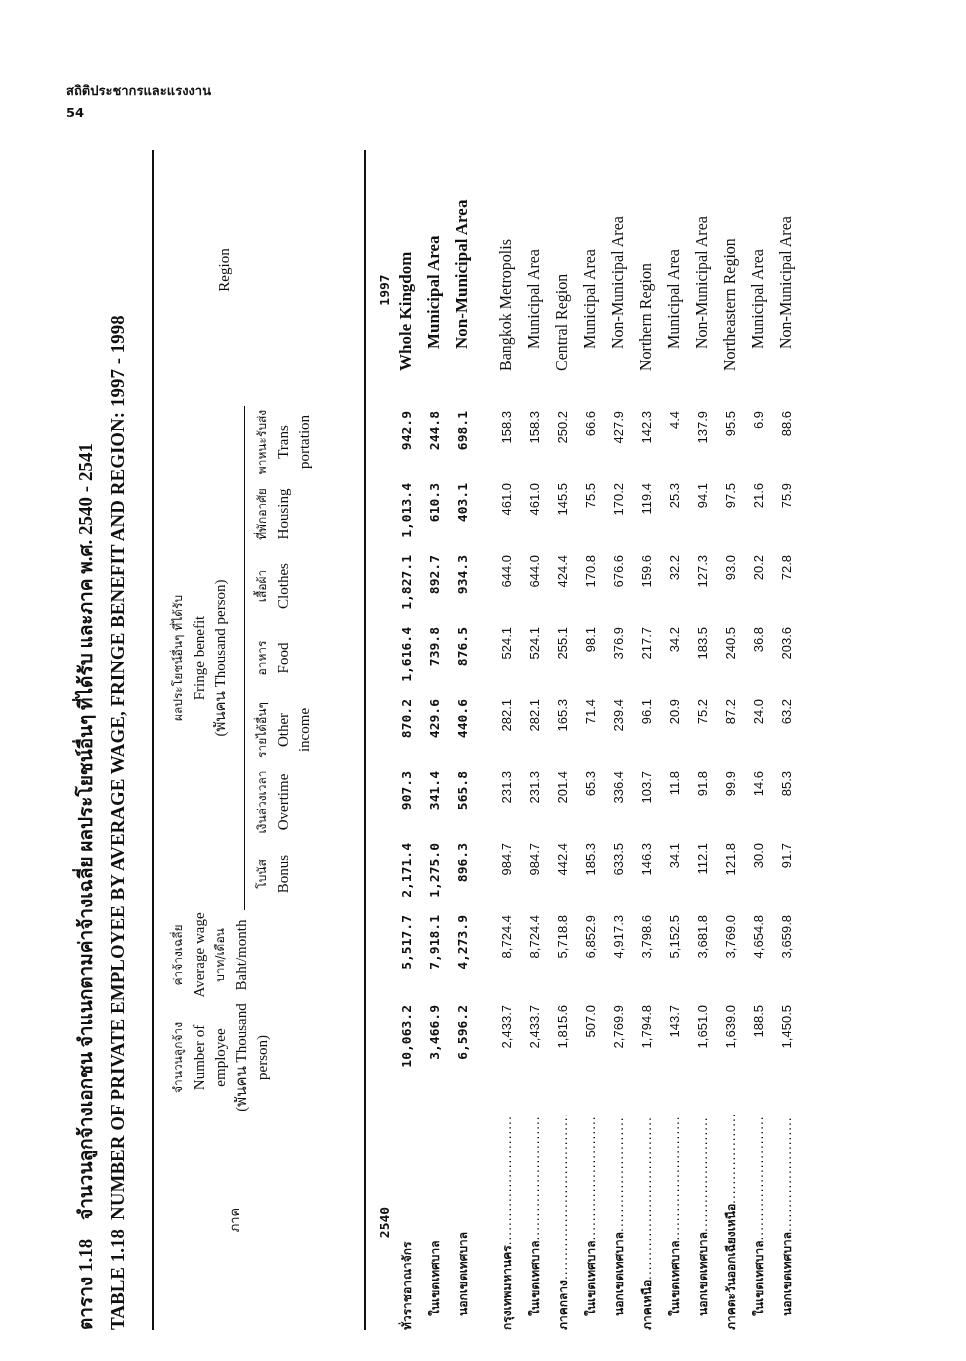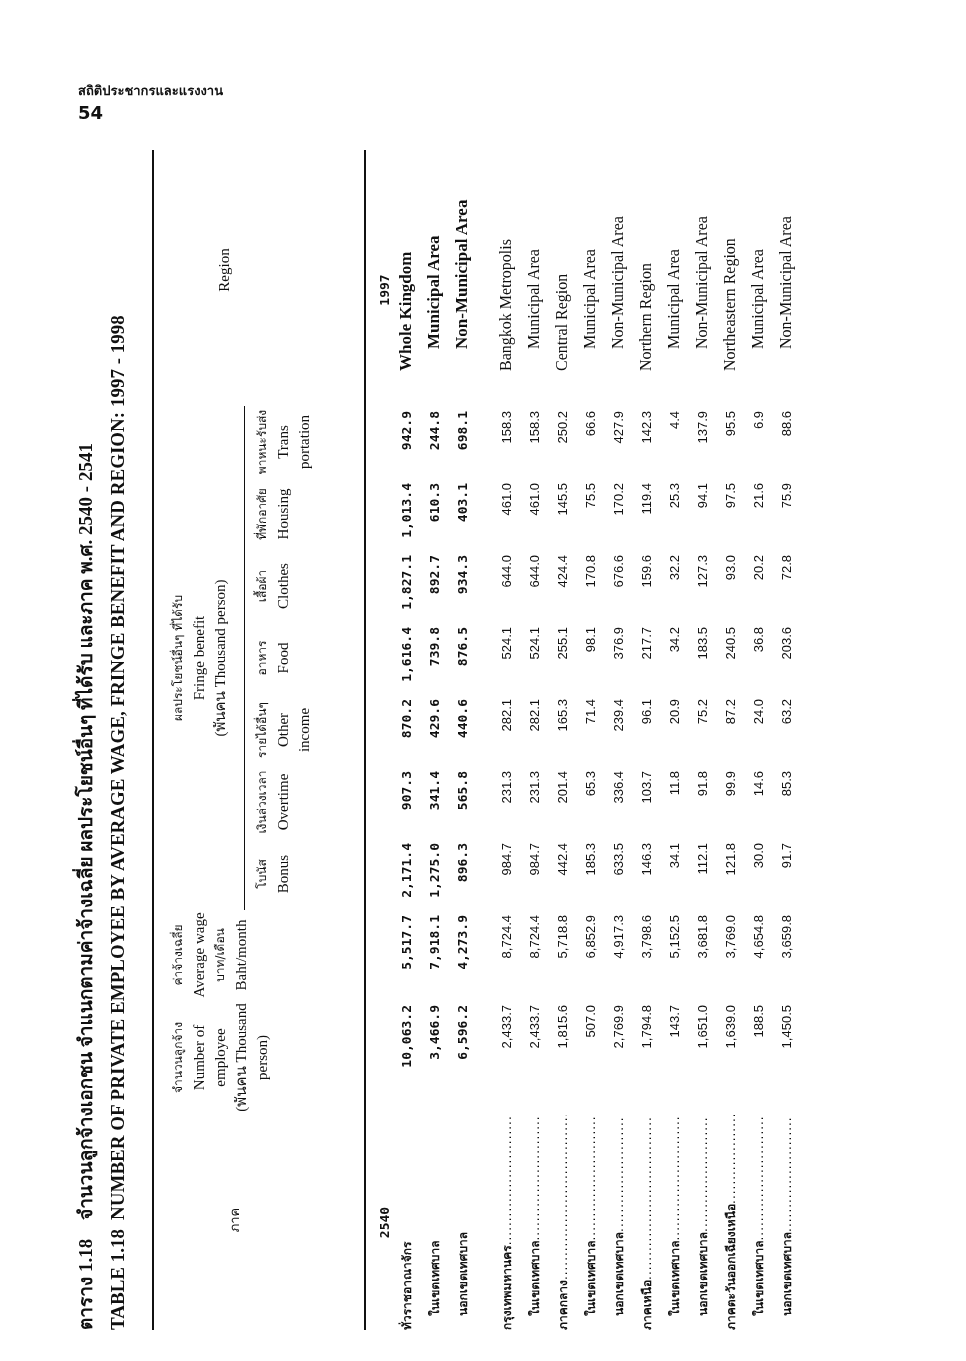--- a/index.html
+++ b/index.html
@@ -1,18 +1,18 @@
 <!DOCTYPE html>
 <html><head>
 <meta charset="utf-8">
 <style>
   html, body { margin: 0; padding: 0; background: #ffffff; }
   body { width: 966px; height: 1361px; position: relative; overflow: hidden; color: #111; }
-  .running-head { position: absolute; left: 78px; top: 80px; font-family: "DejaVu Sans", sans-serif; font-weight: bold; font-size: 13px; line-height: 22px; }
-  .running-head .pg { font-size: 18px; }
+  .running-head { position: absolute; left: 66px; top: 80px; font-family: "DejaVu Sans", sans-serif; font-weight: bold; font-size: 13px; line-height: 22px; }
+  .running-head .pg { font-size: 13px; }
   
   .rot {
     position: absolute;
     left: 70px; top: 1330px;
     width: 1180px; height: 820px;
     transform-origin: 0 0;
     transform: rotate(-90deg);
   }
   .title { font-family: "Liberation Serif", serif; font-weight: bold; font-size: 19px; line-height: 32px; white-space: nowrap; }
   .title .num { display: inline-block; width: 110px; }

